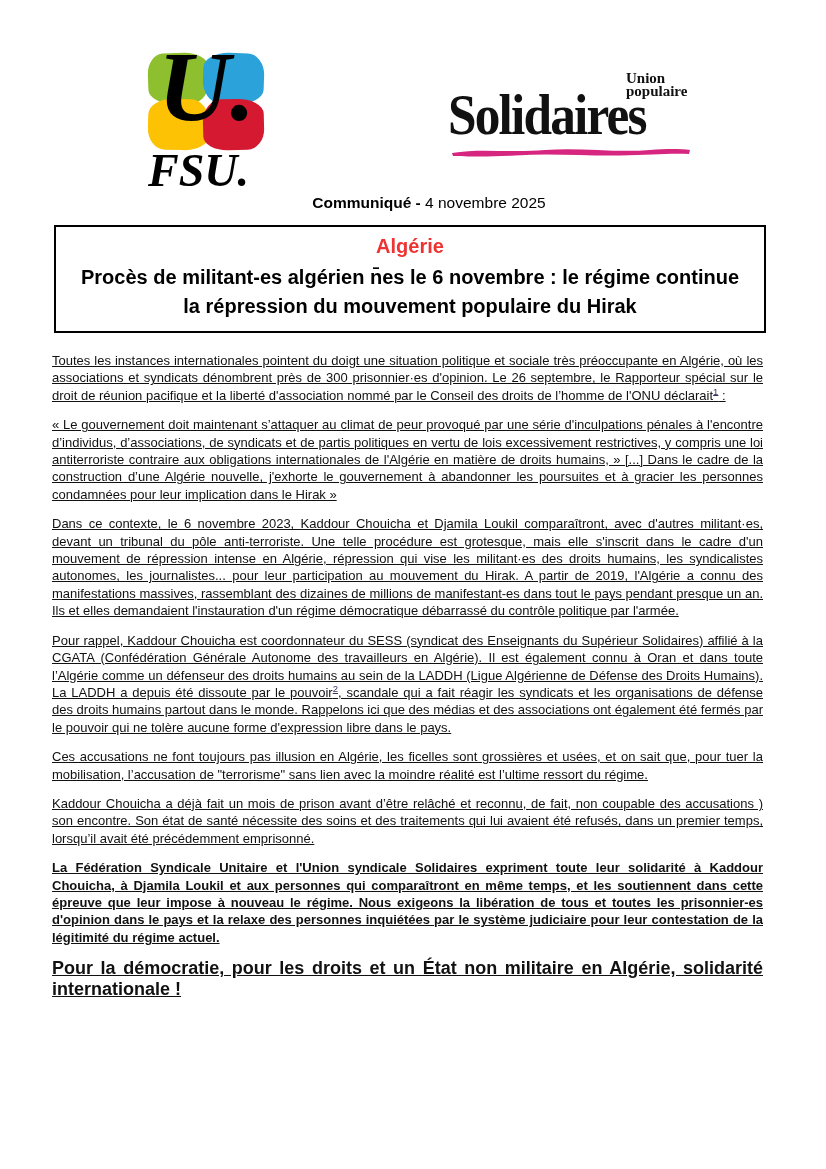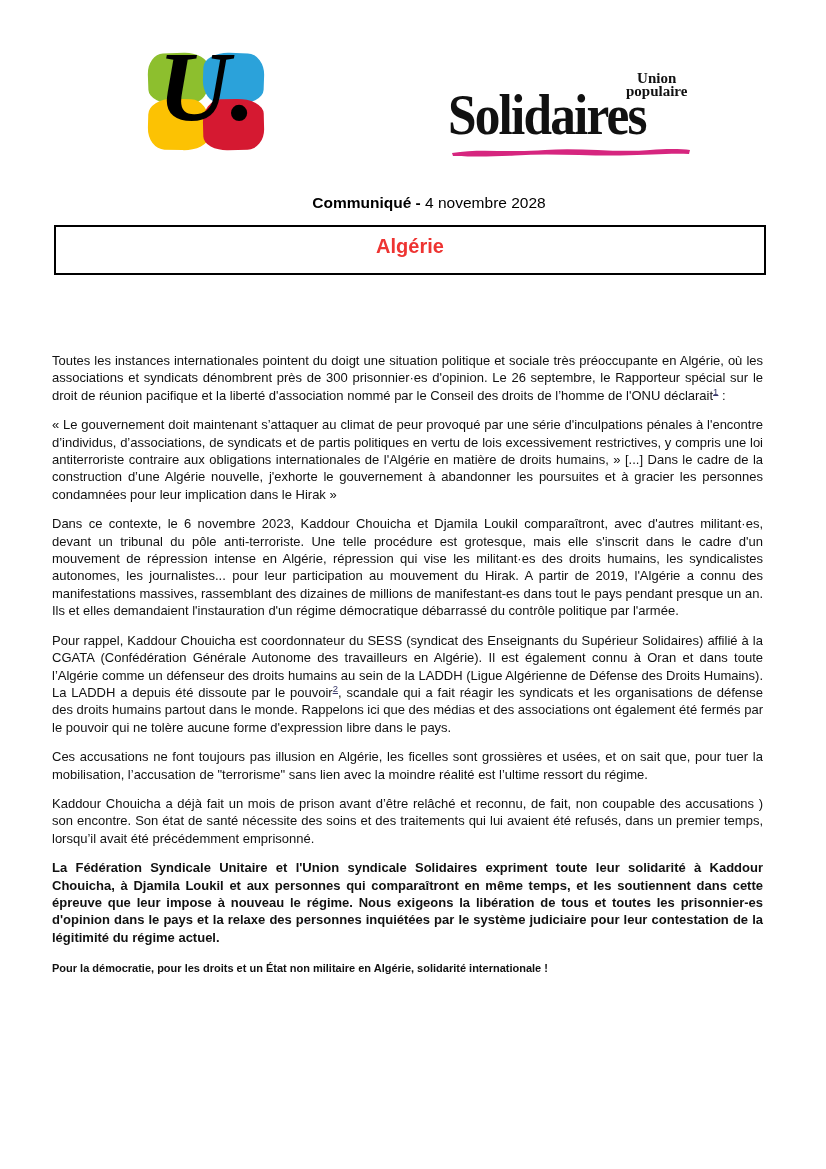--- a/index.html
+++ b/index.html
@@ -12,77 +12,79 @@
   .fsu-quads{position:relative;width:116px;height:97px;}
   .quad{position:absolute;width:61px;height:51px;}
   .q-g{left:0;top:0;border-radius:26% 40% 30% 45%/40% 30% 45% 30%;transform:rotate(-2deg);}
   .q-b{right:0;top:0;border-radius:42% 28% 45% 30%/30% 42% 30% 45%;transform:rotate(2deg);}
   .q-y{left:0;bottom:0;border-radius:40% 30% 42% 28%/32% 45% 28% 42%;transform:rotate(1.5deg);}
   .q-r{right:0;bottom:0;border-radius:30% 44% 28% 40%/45% 30% 40% 28%;transform:rotate(-1.5deg);}
   .fsu-letter{position:absolute;left:10px;top:-16px;font:italic bold 100px/1 "Liberation Serif",serif;color:#000;}
   .fsu-name{position:absolute;left:0;top:95px;font:italic bold 46px/1 "Liberation Serif",serif;color:#000;}
 
   .soli{position:absolute;left:448px;top:66px;width:252px;height:96px;}
-  .soli-tag{position:absolute;left:178px;top:6px;font:bold 15px/13px "Liberation Serif",serif;color:#111;text-align:center;}
+  .soli-tag{position:absolute;left:178px;top:6px;font:bold 15px/13px "Liberation Serif",serif;color:#111;}
   .soli-word{position:absolute;left:0px;top:20px;font:bold 57px/1 "Liberation Serif",serif;color:#111;
              letter-spacing:-2px;transform:scaleX(.9);transform-origin:left top;white-space:nowrap;}
   .soli-stroke{position:absolute;left:2px;top:79px;width:242px;height:13px;display:block;}
 
   
   .comm{position:absolute;left:0;top:194px;width:100%;text-align:center;
         font-size:15.5px;color:#000;}
   .comm .b{font-weight:bold;margin-left:32px;}
 
   
   .tbox{position:absolute;left:54px;top:225px;width:712px;border:2px solid #000;
         text-align:center;padding:6px 4px 10px 4px;box-sizing:border-box;}
   .kicker{font-weight:bold;font-size:20px;margin:2px 0 5px 0;}
   .tbox h1{margin:0;padding:0 10px;font-size:20px;line-height:29px;font-weight:bold;color:#000;}
 
   
   .main{position:absolute;left:52px;top:352px;width:723px;}
-  .main p{margin:0 12px 12px 0;font-size:13px;line-height:17.4px;text-align:justify;color:#111;}
+  .main p{margin:0 12px 12px 0;font-size:13px;line-height:17.4px;text-align:justify;color:#111;text-decoration:underline;}
   .main p.bold{font-weight:bold;}
-  .main p.closing{font-size:11px;line-height:21px;font-weight:bold;margin-bottom:0;}
+  .main p.closing{font-size:18px;line-height:21px;font-weight:bold;margin-bottom:0;}
   sup.fn{font-size:9.5px;line-height:0;vertical-align:super;text-decoration:underline;cursor:pointer;}
 </style>
 </head>
 <body>
 
 <div class="page">
 
   <div class="hdr">
 
     <div class="fsu">
       <div class="fsu-quads">
         <div class="quad q-g" style="background-color: rgb(141, 191, 46);"></div>
         <div class="quad q-b" style="background-color: rgb(43, 162, 218);"></div>
         <div class="quad q-y" style="background-color: rgb(252, 194, 3);"></div>
         <div class="quad q-r" style="background-color: rgb(213, 25, 49);"></div>
         <div class="fsu-letter">U.</div>
       </div>
+      <div class="fsu-name">FSU.</div>
     </div>
 
     <div class="soli">
       <div class="soli-tag">
         <div>Union</div>
         <div>populaire</div>
       </div>
       <div class="soli-word">Solidaires</div>
       <svg class="soli-stroke" viewBox="0 0 242 13" preserveAspectRatio="none" style="color: rgb(214, 38, 127);">
         <path fill="currentColor" d="M2,8 C30,3 60,8 95,5 C130,2 165,8 200,5 C218,3.5 232,4 240,5 L239,9 C220,8 200,10 170,10.5 C135,11 100,8 65,10.5 C40,12 15,11.5 3,11 Z"></path>
       </svg>
     </div>
 
   </div>
 
-  <div class="comm"><span class="b">Communiqué -</span><span> 4 novembre 2028</span></div>
+  <div class="comm"><span class="b">Communiqué -</span><span> 4 novembre 2025</span></div>
 
   <div class="tbox">
     <div class="kicker" style="color: rgb(238, 52, 50);">Algérie</div>
+    <h1>Procès de militant-es algérien n̄es le 6 novembre : le régime continue la répression du mouvement populaire du Hirak</h1>
   </div>
 
   <div class="main">
 
     <p><span>Toutes les instances internationales pointent du doigt une situation politique et sociale très préoccupante en Algérie, où les associations et syndicats dénombrent près de 300 prisonnier·es d'opinion. Le 26 septembre, le Rapporteur spécial sur le droit de réunion pacifique et la liberté d'association nommé par le Conseil des droits de l’homme de l'ONU déclarait</span><sup class="fn" style="color: rgb(51, 51, 102);">1</sup><span> :</span></p>
 
     <p>« Le gouvernement doit maintenant s’attaquer au climat de peur provoqué par une série d'inculpations pénales à l'encontre d’individus, d’associations, de syndicats et de partis politiques en vertu de lois excessivement restrictives, y compris une loi antiterroriste contraire aux obligations internationales de l'Algérie en matière de droits humains, » [...] Dans le cadre de la construction d’une Algérie nouvelle, j'exhorte le gouvernement à abandonner les poursuites et à gracier les personnes condamnées pour leur implication dans le Hirak »</p>
 
     <p>Dans ce contexte, le 6 novembre 2023, Kaddour Chouicha et Djamila Loukil comparaîtront, avec d'autres militant·es, devant un tribunal du pôle anti-terroriste. Une telle procédure est grotesque, mais elle s'inscrit dans le cadre d'un mouvement de répression intense en Algérie, répression qui vise les militant·es des droits humains, les syndicalistes autonomes, les journalistes... pour leur participation au mouvement du Hirak. A partir de 2019, l'Algérie a connu des manifestations massives, rassemblant des dizaines de millions de manifestant-es dans tout le pays pendant presque un an. Ils et elles demandaient l'instauration d'un régime démocratique débarrassé du contrôle politique par l'armée.</p>
 

